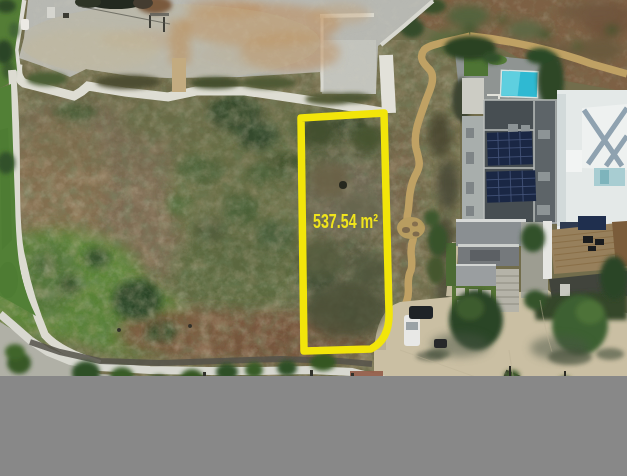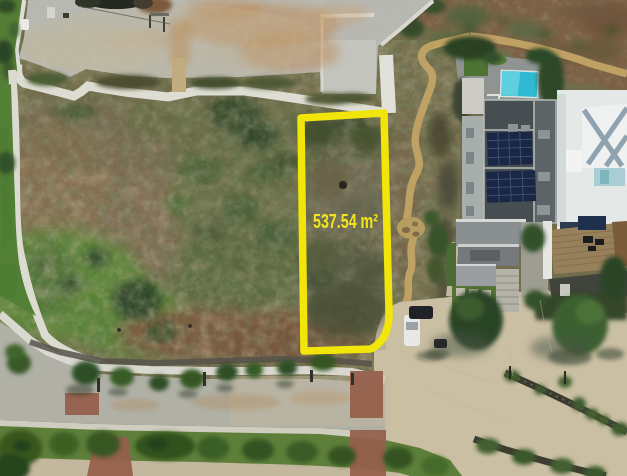--- a/index.html
+++ b/index.html
@@ -1,16 +1,16 @@
 <!DOCTYPE html>
 <html><head>
 <meta charset="utf-8">
 <style>
 html,body{margin:0;padding:0;background:#888}
-#c{position:relative;width:627px;height:476px;overflow:hidden}
+#c{position:relative;width:627px;height:376px;overflow:hidden}
 svg{display:block}
 </style>
 </head>
 <body>
 <div id="c">
 <svg width="627" height="476" viewBox="0 0 627 476">
 <defs>
 <filter id="b2" x="-30%" y="-30%" width="160%" height="160%">
           <feGaussianBlur stdDeviation="2"></feGaussianBlur>
         </filter>

